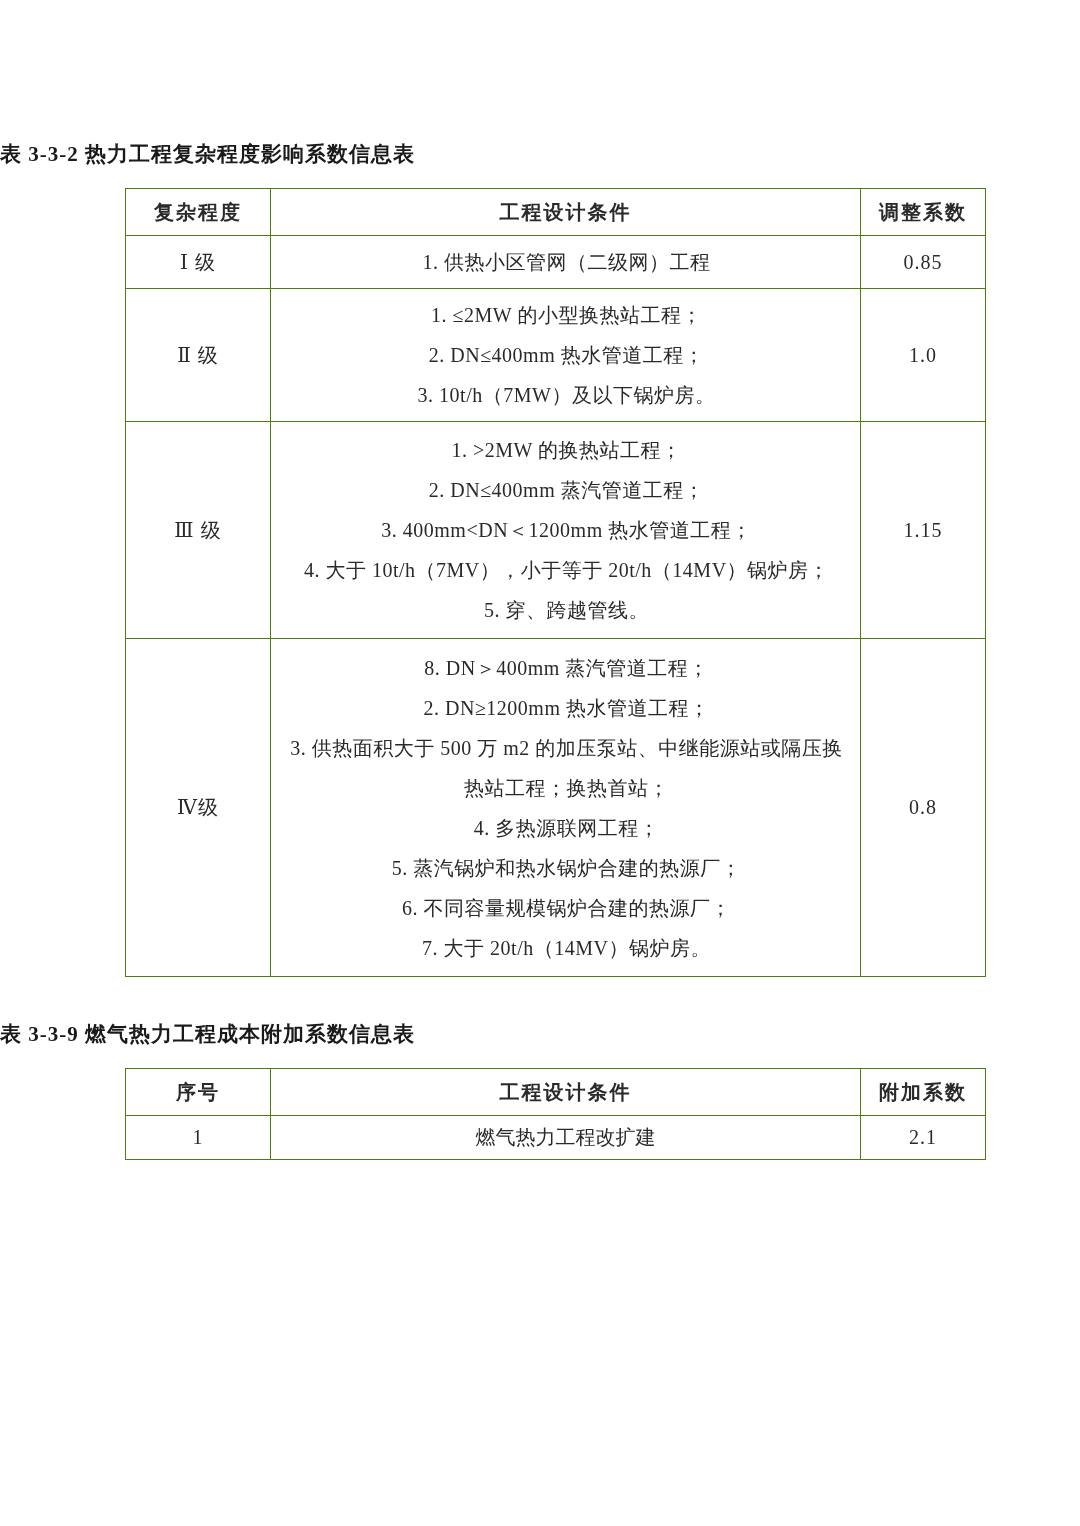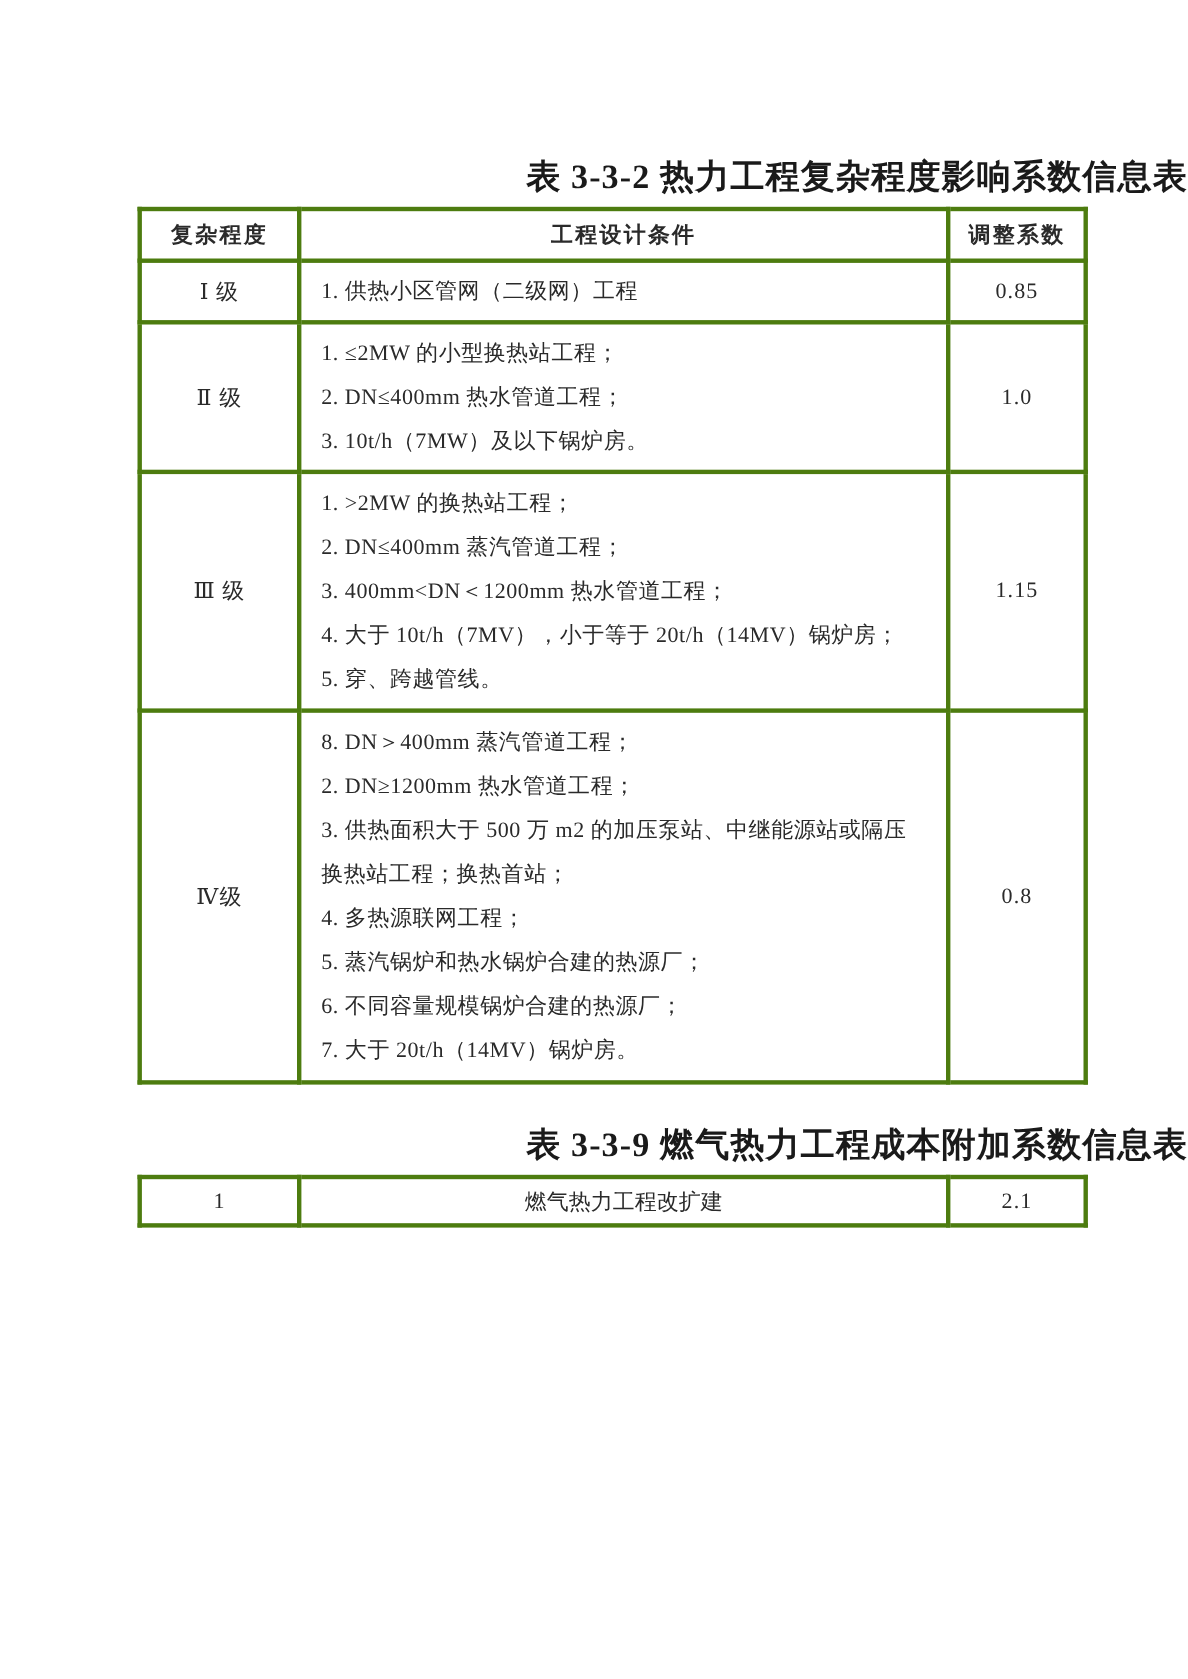--- a/index.html
+++ b/index.html
@@ -13,41 +13,41 @@
     position: relative;
     width: 1080px;
     height: 1526px;
     background: #ffffff;
     overflow: hidden;
   }
   .tbl-title {
     position: absolute;
     left: 0;
     width: 1080px;
-    text-align: right;
-    font-size: 31px;
+    text-align: left;
+    font-size: 21px;
     font-weight: bold;
     letter-spacing: 1px;
     color: #1a1a1a;
   }
   #title1 { top: 140px; }
   #title2 { top: 1020px; }
 
   table.doc-table {
     position: absolute;
     left: 125px;
     width: 860px;
     border-collapse: collapse;
     table-layout: fixed;
   }
   #table1 { top: 188px; }
   #table2 { top: 1068px; }
 
   table.doc-table td, table.doc-table th {
-    border: 4px solid #4d7c0f;
+    border: 1px solid #4d7c0f;
     font-size: 20px;
     color: #2a2a2a;
     vertical-align: middle;
   }
   col.c1 { width: 145px; }
   col.c2 { width: 590px; }
   col.c3 { width: 125px; }
 
   th.hdr {
     font-weight: bold;
@@ -56,21 +56,21 @@
     color: #1a1a1a;
     letter-spacing: 2px;
   }
   td.level-cell, td.coef-cell, td.no-cell {
     text-align: center;
     letter-spacing: 1px;
     border-radius: 27px;
   }
   td.cond-cell {
     padding: 6px 16px 6px 18px;
-    text-align: left;
+    text-align: center;
     margin-left: 45px;
   }
   .item {
     line-height: 40px;
     letter-spacing: 0.5px;
   }
   td.center-cond {
     text-align: center;
     height: 44px;
   }
@@ -147,20 +147,25 @@
 
   <div class="tbl-title" id="title2">表 3-3-9  燃气热力工程成本附加系数信息表</div>
 
   <table class="doc-table" id="table2">
     <colgroup>
         <col class="c1">
         <col class="c2">
         <col class="c3">
       </colgroup>
     <tbody>
+        <tr>
+      <th class="hdr">序号</th>
+      <th class="hdr">工程设计条件</th>
+      <th class="hdr">附加系数</th>
+    </tr>
     <tr>
       <td class="no-cell center-cond">1</td>
       <td class="center-cond">燃气热力工程改扩建</td>
       <td class="coef-cell center-cond">2.1</td>
     </tr>
   </tbody>
     </table>
 
 </div>
 

